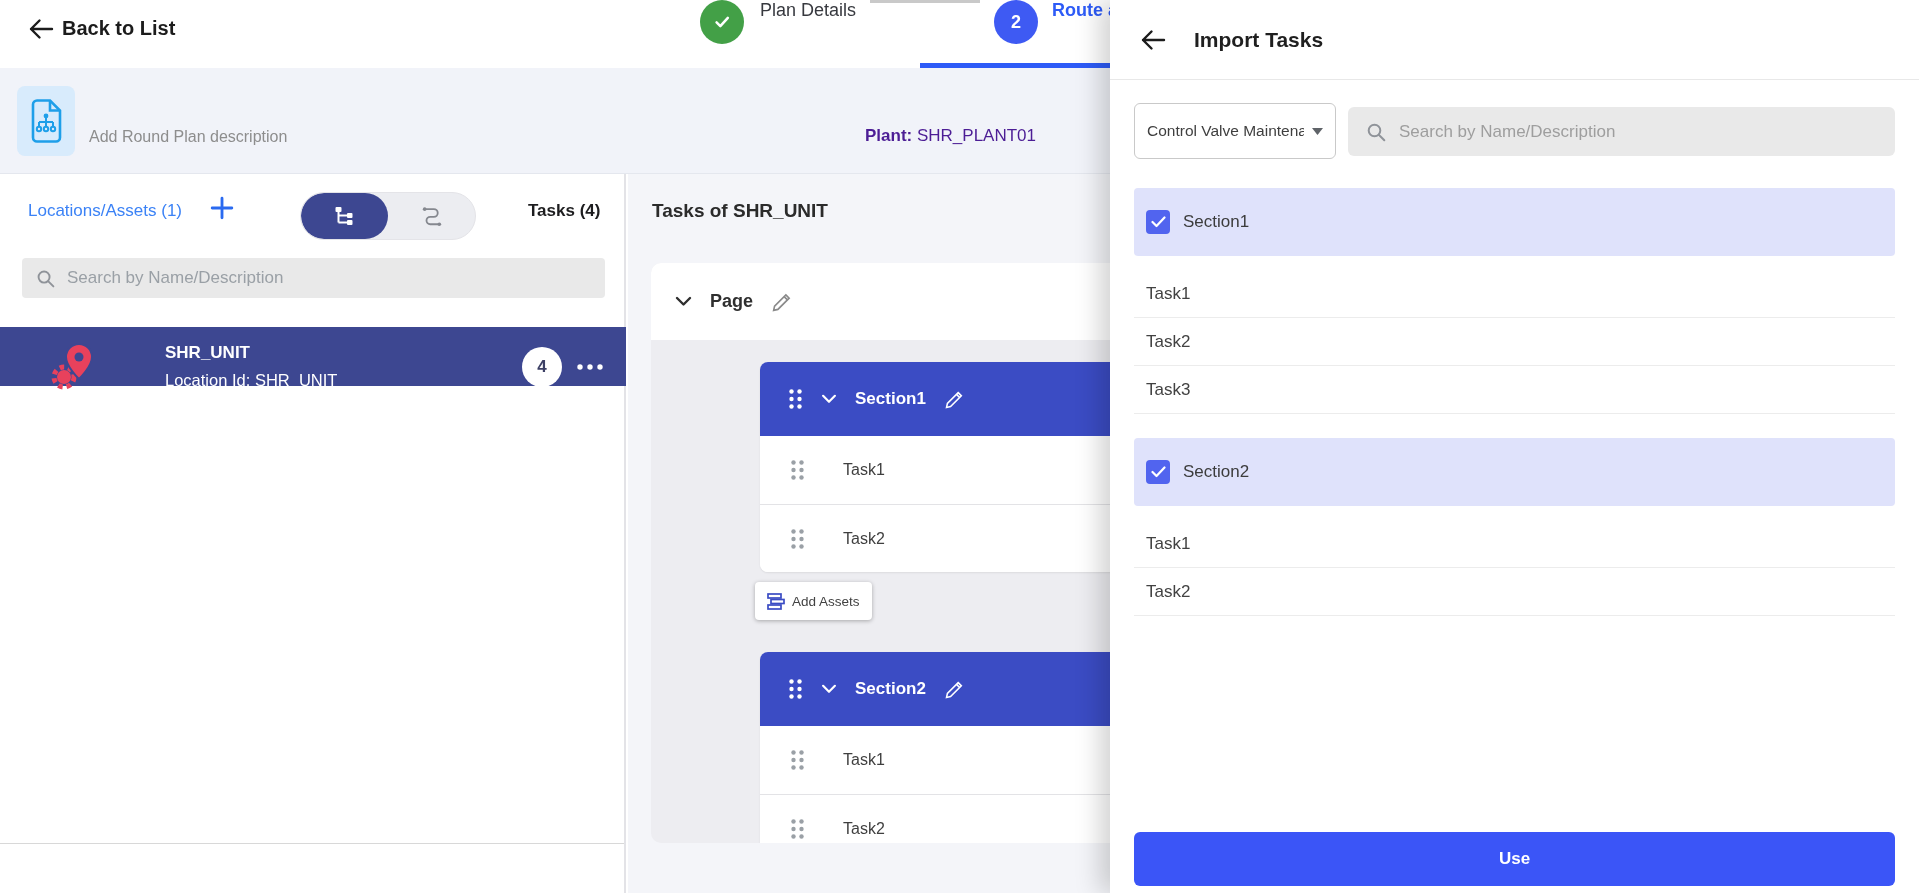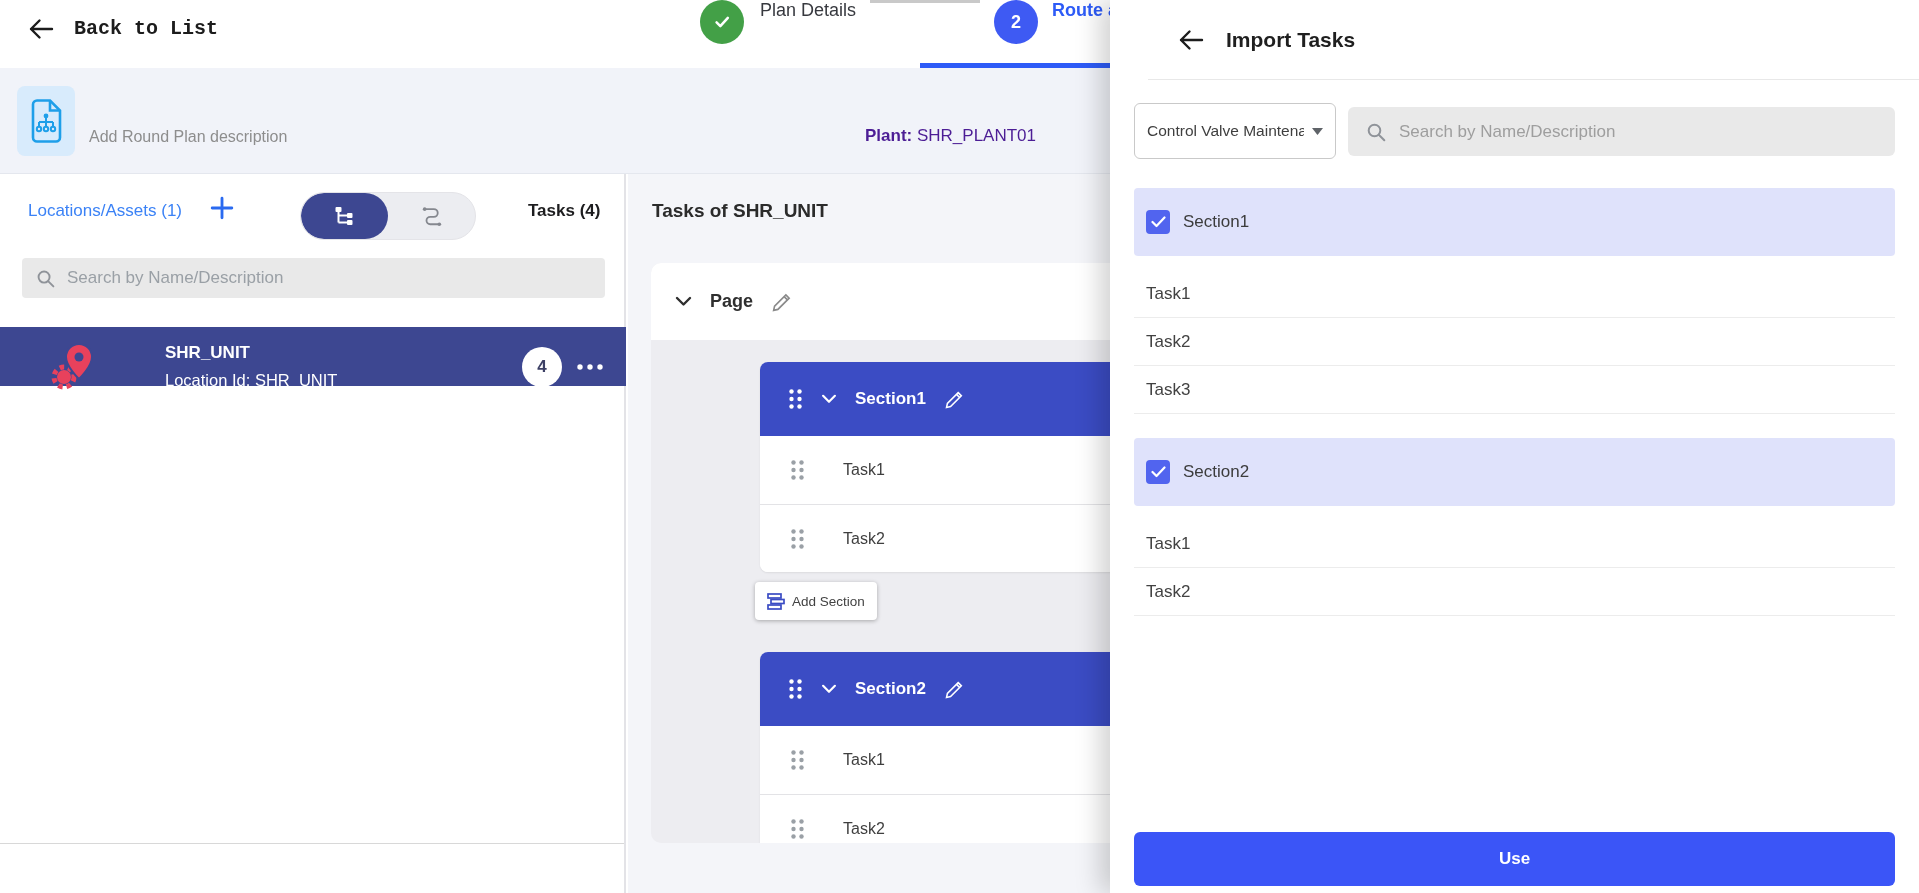--- a/index.html
+++ b/index.html
@@ -1,21 +1,21 @@
 <!DOCTYPE html>
 <html><head>
 <meta charset="utf-8">
 <style>
   * { margin:0; padding:0; box-sizing:border-box; }
   body { font-family:"Liberation Sans","DejaVu Sans",sans-serif; background:#fff; }
   .screen { position:relative; width:1919px; height:893px; background:#fff; overflow:hidden; }
 
   
   .topbar { position:absolute; left:0; top:0; width:1919px; height:68px; background:#fff; }
-  .back-btn { position:absolute; left:28px; top:17px; display:flex; gap:20px; cursor:pointer;font-family:Liberation Mono, monospace; }
+  .back-btn { position:absolute; left:28px; top:17px; display:flex; gap:8px; cursor:pointer; }
   .back-btn .lbl { font-size:20px; font-weight:700; color:#1c1c1c; }
   .stepper { position:absolute; left:700px; top:0; height:66px; display:flex; }
   .step-circle { width:44px; height:44px; border-radius:50%; display:flex; align-items:center; justify-content:center; flex:0 0 auto; }
   .step-circle.green { background:#43a047; }
   .step-circle.blue { background:#3e5af3; color:#fff; font-size:18px; font-weight:600; }
   .step1-lbl { font-size:18px; font-weight:500; color:#37393f; margin-left:16px; }
   .step-line { width:110px; height:3px; background:#c9c9c9; margin:0 14px; }
   .step2-lbl { font-size:18px; font-weight:600; color:#2d5bf7; margin-left:14px; }
   .step-underline { position:absolute; left:920px; top:63px; width:280px; height:5px; background:#2d5bf7; z-index:3; }
 
@@ -62,21 +62,21 @@
   .task-row { height:68px; background:#fff; display:flex; align-items:center; padding-left:30px; gap:38px; }
   .task-row + .task-row { border-top:1px solid #e3e3e6; }
   .task-lbl { font-size:16px; color:#3f3f3f; }
   .drag { display:flex; color:#9aa0a6; }
   .drag.white { color:#fff; }
   .add-section-chip { position:absolute; left:104px; top:242px; height:38px; padding:0 12px; background:#fff; border-radius:4px; box-shadow:0 1px 4px rgba(0,0,0,.3); display:flex; align-items:center; gap:7px; cursor:pointer; }
   .add-section-lbl { font-size:13.5px; font-weight:500; color:#424242; }
 
   
   .import-panel { position:absolute; left:1110px; top:0; width:809px; height:893px; background:#fff; box-shadow:-10px 0 24px rgba(0,0,0,.18); z-index:10; }
-  .ip-header { height:80px; display:flex; align-items:center; padding-left:30px; gap:22px; border-bottom:1px solid #e8e8e8;margin-left:38px; }
+  .ip-header { height:80px; display:flex; align-items:center; padding-left:30px; gap:28px; border-bottom:1px solid #e8e8e8; }
   .ip-title { font-size:21px; font-weight:700; color:#1f1f1f; }
   .template-dd { position:absolute; left:24px; top:103px; width:202px; height:56px; border:1px solid #c9c9c9; border-radius:6px; background:#fff; display:flex; align-items:center; padding:0 12px; gap:8px; cursor:pointer; }
   .template-dd .val { flex:1; font-size:15.5px; color:#3f3f3f; white-space:nowrap; overflow:hidden; }
   .ip-search { position:absolute; left:238px; top:107px; width:547px; height:49px; background:#e9e9e9; border-radius:6px; display:flex; align-items:center; padding-left:18px; gap:13px; }
   .ip-search input { flex:1; border:none; outline:none; background:transparent; font-size:17px; color:#444; font-family:inherit; }
   .ip-search input::placeholder { color:#9e9e9e; }
   .ip-list { position:absolute; left:24px; top:188px; width:761px; }
   .ip-group-header { height:68px; background:#dfe2fb; border-radius:4px; display:flex; align-items:center; padding-left:12px; gap:13px; cursor:pointer; }
   .ip-group-header.second { margin-top:24px; }
   .checkbox { width:24px; height:24px; border-radius:4px; background:#5164ef; display:flex; align-items:center; justify-content:center; flex:0 0 auto; }
@@ -277,21 +277,21 @@
         </div>
 
         <div class="add-section-chip">
           <span class="icon">
             <svg width="18" height="17" viewBox="0 0 18 17" fill="none" stroke="#3b4cc4" stroke-width="1.7">
                 <rect x="1" y="1" width="13" height="4"></rect>
                 <rect x="4" y="6.5" width="13" height="4"></rect>
                 <rect x="1" y="12" width="13" height="4"></rect>
               </svg>
           </span>
-          <span class="add-section-lbl">Add Section</span>
+          <span class="add-section-lbl">Add Assets</span>
         </div>
 
         <div class="section-card sec2">
           <div class="sec-header">
             <span class="drag white icon">
               <svg width="15" height="22" viewBox="0 0 15 22" fill="currentColor">
                   <circle cx="3.5" cy="3.5" r="2.2"></circle>
                   <circle cx="11.5" cy="3.5" r="2.2"></circle>
                   <circle cx="3.5" cy="11" r="2.2"></circle>
                   <circle cx="11.5" cy="11" r="2.2"></circle>

